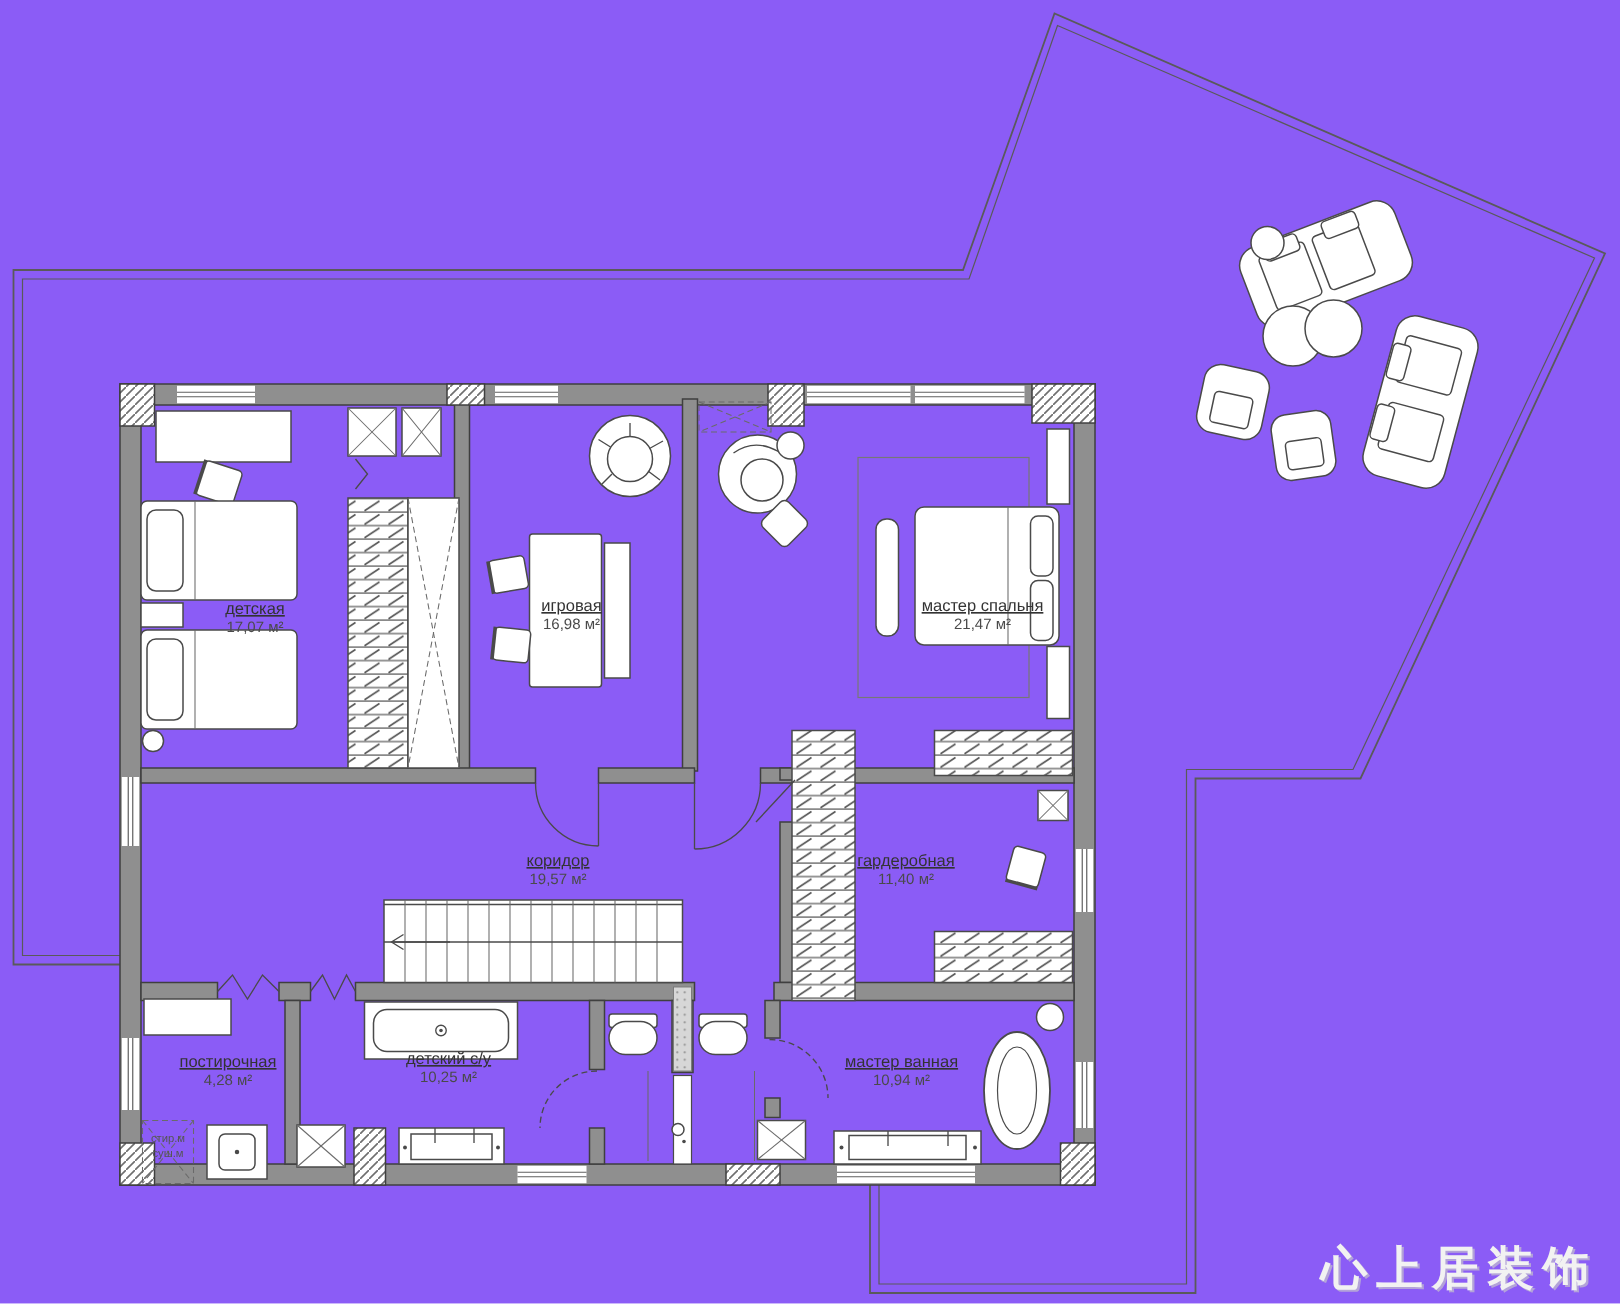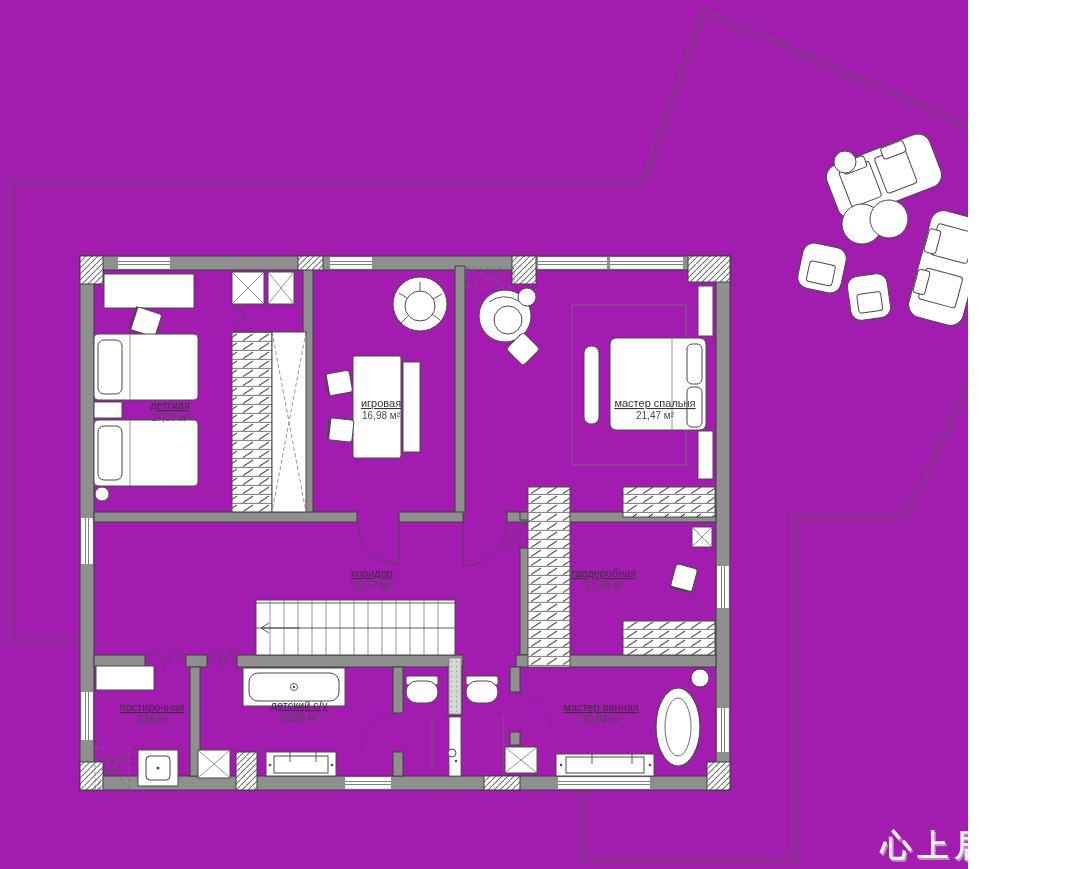--- a/index.html
+++ b/index.html
@@ -1,16 +1,16 @@
 <!DOCTYPE html>
 <html><head>
 <meta charset="utf-8">
 <style>
   html,body{margin:0;padding:0;background:#ffffff;}
-  .stage{position:relative;width:968px;height:869px;background:#a21caf;overflow:hidden;
+  .stage{position:relative;width:1080px;height:869px;background:#8b5cf6;overflow:hidden;
          font-family:"Liberation Sans",sans-serif;}
   .wall{fill:#8f8f8f;stroke:#3f3f3f;stroke-width:1;}
   .hatch{fill:url(#hatch);stroke:#3f3f3f;stroke-width:1;}
   .closet{fill:url(#closet);stroke:#4a4a4a;stroke-width:1;}
   .furn{fill:#ffffff;stroke:#4a4a4a;stroke-width:1;}
   .ln{stroke:#4a4a4a;stroke-width:0.9;fill:none;}
   .thin{stroke:#6a6a6a;stroke-width:0.7;fill:none;}
   .bound{stroke:#5a5a5a;stroke-width:1.2;fill:none;}
   .dash{stroke-dasharray:4 2.5;}
   .winline{stroke:#5f5f5f;stroke-width:0.8;}

